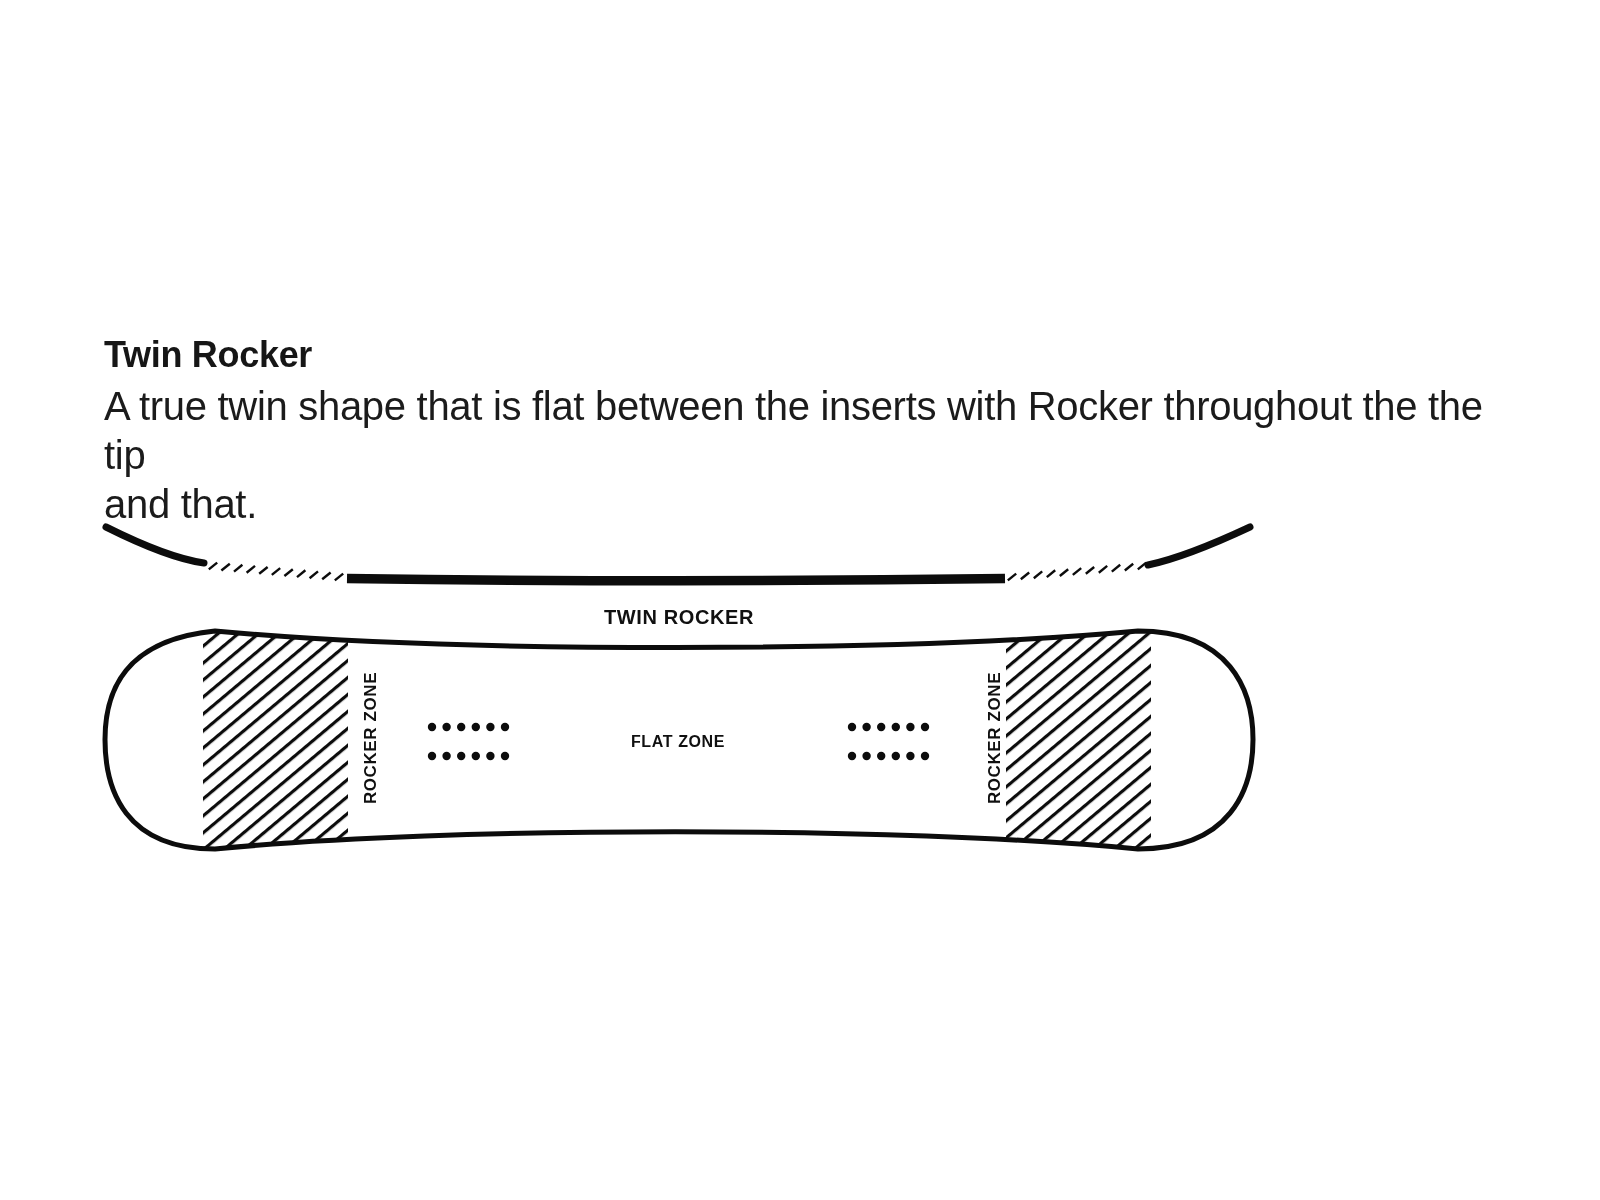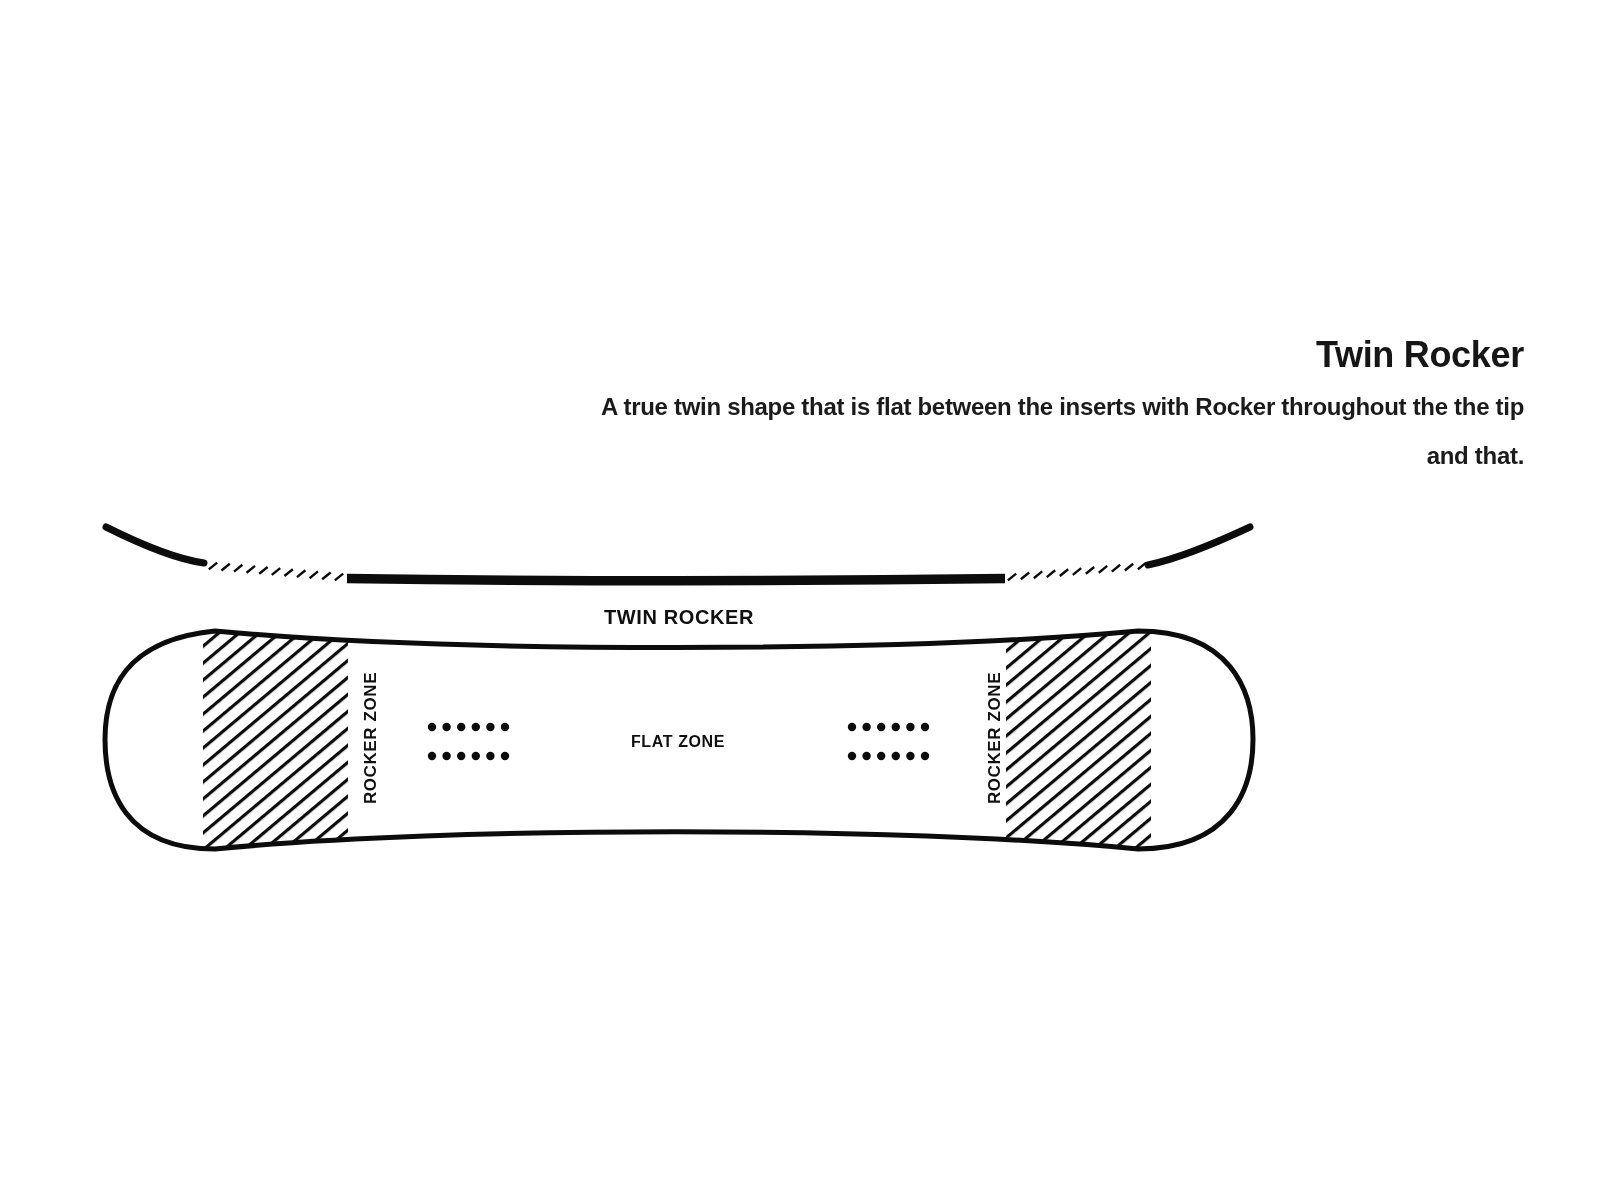--- a/index.html
+++ b/index.html
@@ -1,22 +1,22 @@
 <!DOCTYPE html>
 <html><head>
 <meta charset="utf-8">
 <style>
   html,body{margin:0;padding:0;background:#ffffff;}
   .canvas{
     position:relative;width:1600px;height:1200px;background:#ffffff;overflow:hidden;
-    font-family:"Liberation Sans",sans-serif;color:#1b1b1b;text-align:right;
+    font-family:"Liberation Sans",sans-serif;color:#1b1b1b;
   }
   .textblock{position:absolute;left:104px;top:334px;width:1420px;}
   .title{font-size:36px;font-weight:700;line-height:41px;letter-spacing:-0.3px;color:#161616;}
-  .desc{font-size:24px;font-weight:700;line-height:49px;margin-top:7px;letter-spacing:-0.3px;color:#1b1b1b;}
+  .desc{font-size:40px;font-weight:400;line-height:49px;margin-top:7px;letter-spacing:-0.3px;color:#1b1b1b;}
   .diagram-svg{position:absolute;left:0;top:0;}
   .svg-label{font-family:"Liberation Sans",sans-serif;font-weight:700;fill:#101010;}
 </style>
 </head>
 <body>
 
 <div class="canvas">
 
   <div class="textblock">
     <div class="title">Twin Rocker</div>

